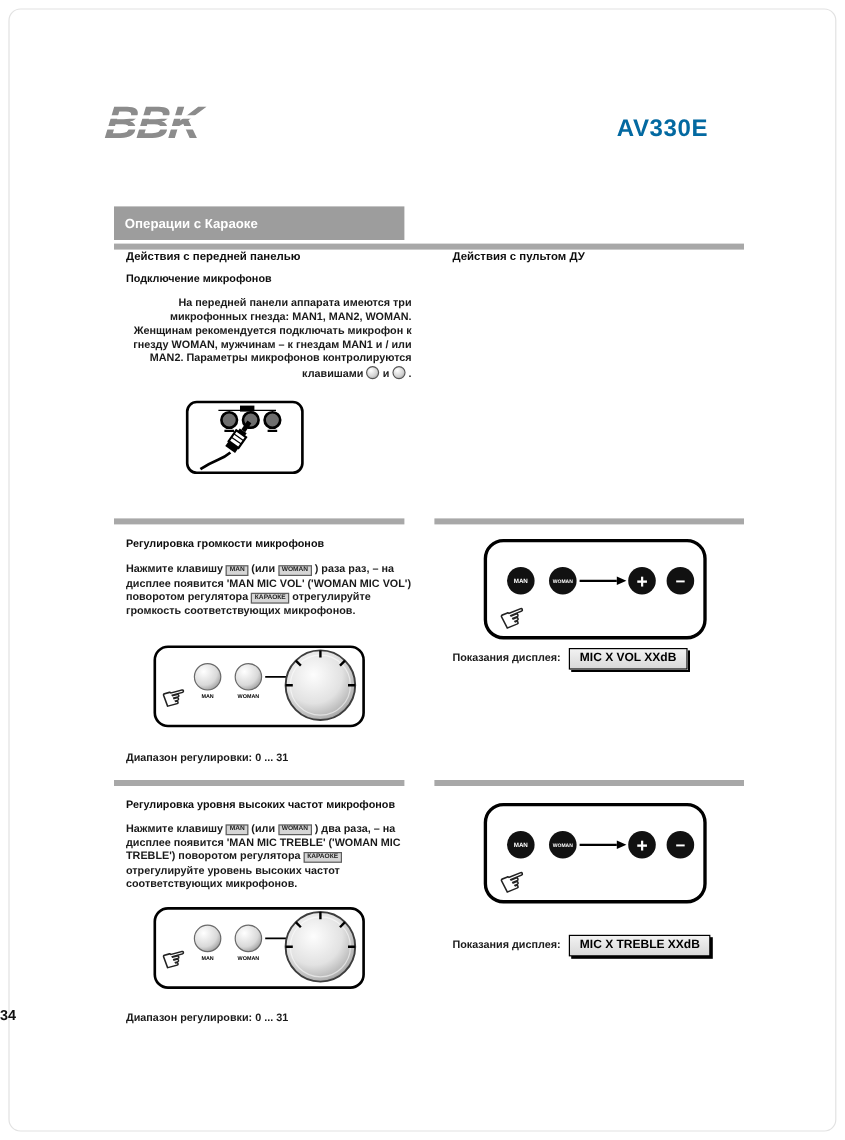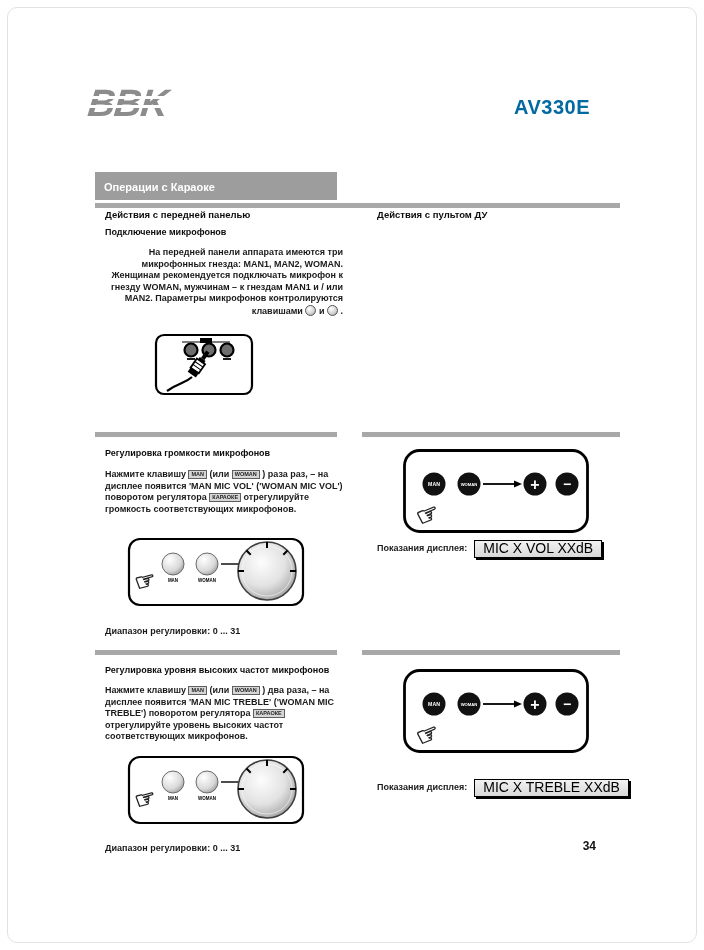--- a/index.html
+++ b/index.html
@@ -45,23 +45,23 @@
   .illus-jacks{left:154px;top:333px;}
   .illus-knob1{left:127px;top:537px;}
   .illus-knob2{left:127px;top:755px;}
   .illus-remote1{left:402px;top:448px;}
   .illus-remote2{left:402px;top:668px;}
   
   .disp-row{display:flex;align-items:center;gap:7px;}
   .disp1{left:377px;top:540px;}
   .disp2{left:377px;top:779px;}
   .disp-box{background:linear-gradient(#f2f2f2,#d9d9d9);border:1px solid #000;
-            box-shadow:2px 2px 0 #000;font-weight:normal;font-size:14px;color:#000;
+            box-shadow:2px 2px 0 #000;font-weight:bold;font-size:10px;color:#000;
             padding:2px 8px;white-space:nowrap;}
-  .page-num{left:0;top:839px;width:596px;text-align:right;font-weight:bold;font-size:12px;}
+  .page-num{left:0;top:839px;width:596px;text-align:left;font-weight:bold;font-size:12px;}
 </style>
 </head>
 <body>
 
 <div class="page">
   <div class="frame"></div>
 
   <div class="abs logo">
     <span>BBK</span>
     <span class="stripe s1"></span>

